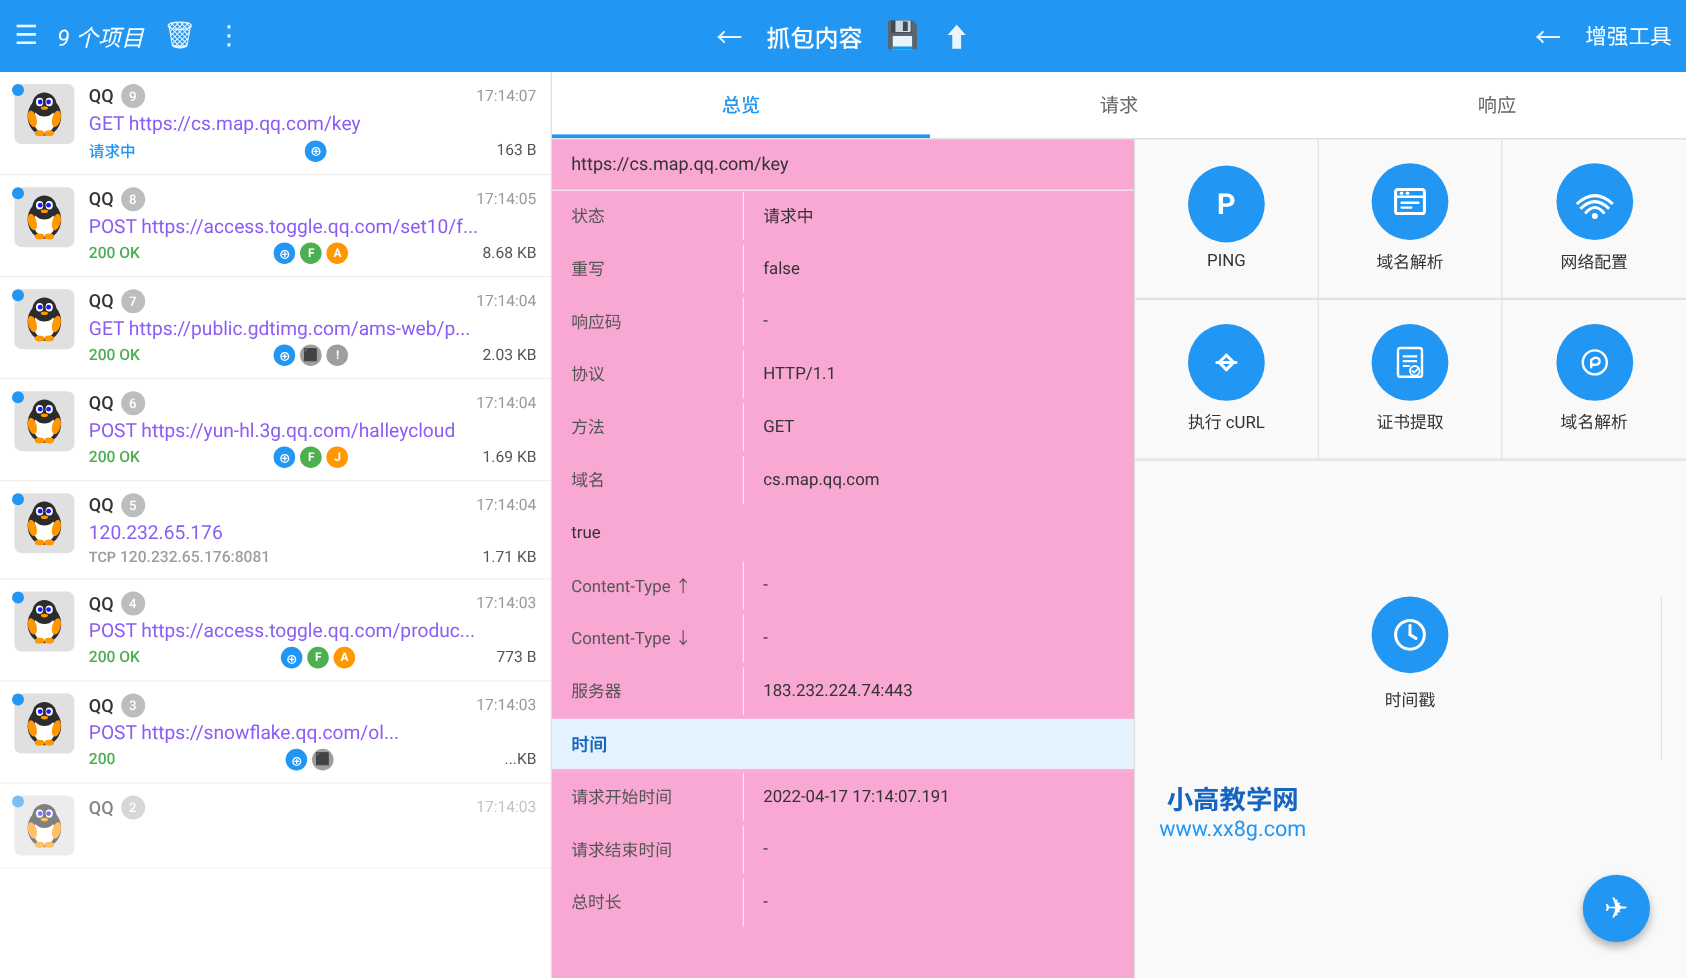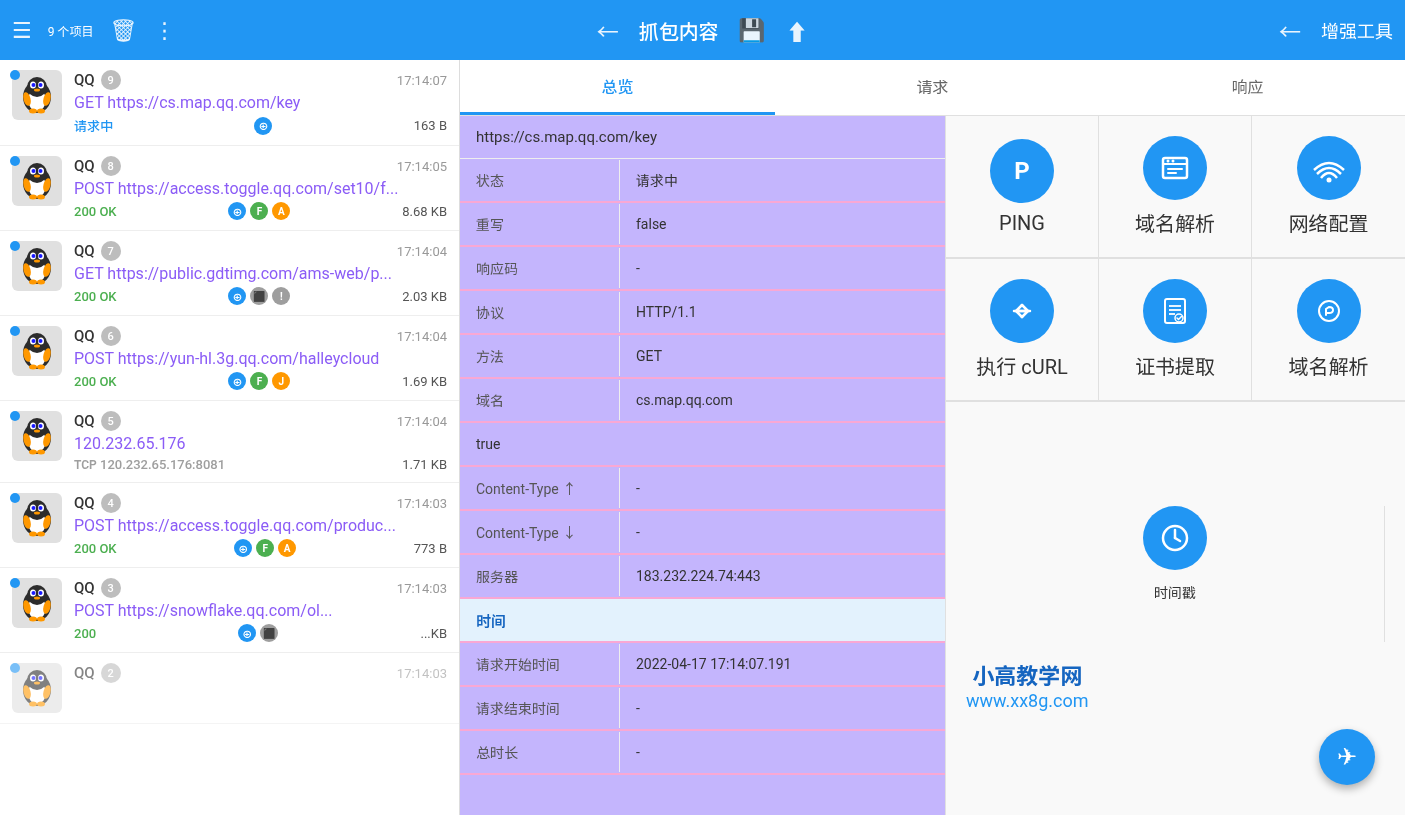--- a/index.html
+++ b/index.html
@@ -41,21 +41,22 @@
       display: flex;
       align-items: center;
       justify-content: flex-end;
       gap: 20px;
     }
     .toolbar-title {
       font-size: 20px;
       font-weight: 500;
     }
     .toolbar-count {
-      font-size: 12px;
+      font-size: 19px;
+      font-style: italic;
     }
     .toolbar-icon {
       cursor: pointer;
       font-size: 22px;
       opacity: 0.9;
     }
     .toolbar-tool-label {
       font-size: 18px;
     }
 
@@ -194,21 +195,21 @@
     .packet-size {
       font-size: 13px;
       color: #555;
     }
 
     
     .right-panel {
       flex: 1;
       display: flex;
       flex-direction: column;
-      background: #c4b5fd;
+      background: #f9a8d4;
       overflow: hidden;
     }
 
     
     .tabs {
       display: flex;
       border-bottom: 1px solid #e0e0e0;
       background: #fff;
       flex-shrink: 0;
     }
@@ -308,21 +309,21 @@
       height: 64px;
       border-radius: 50%;
       background: #2196f3;
       display: flex;
       align-items: center;
       justify-content: center;
       color: white;
       font-size: 28px;
     }
     .tool-label {
-      font-size: 20px;
+      font-size: 14px;
       color: #333;
     }
 
     .promo-area {
       display: flex;
       flex-direction: column;
       align-items: flex-start;
       justify-content: center;
       flex: 1;
       padding: 20px;

